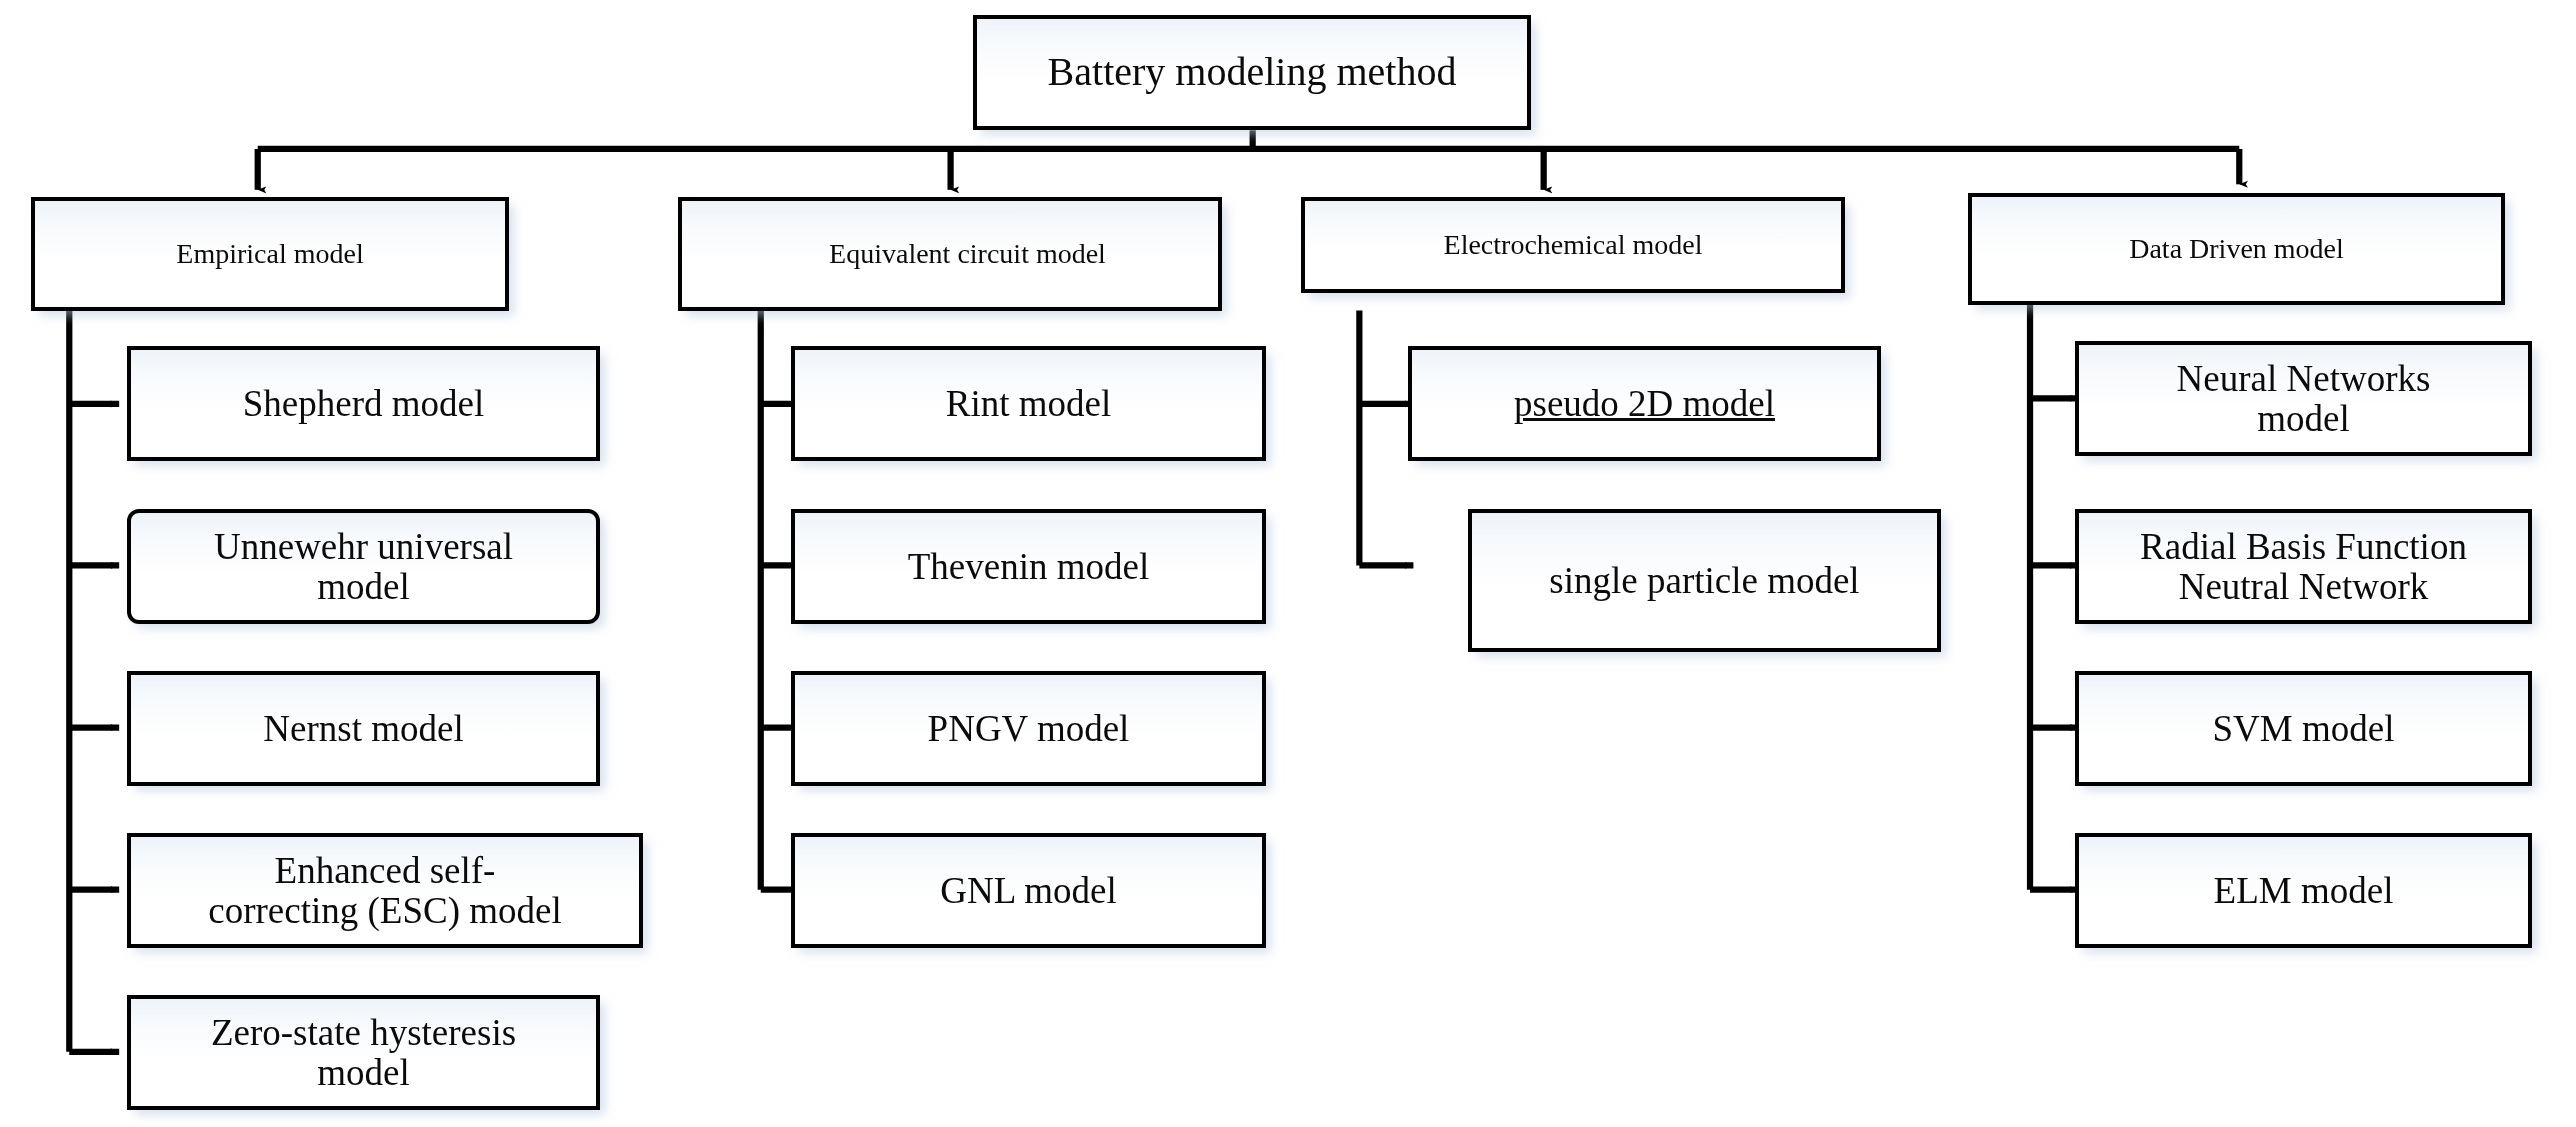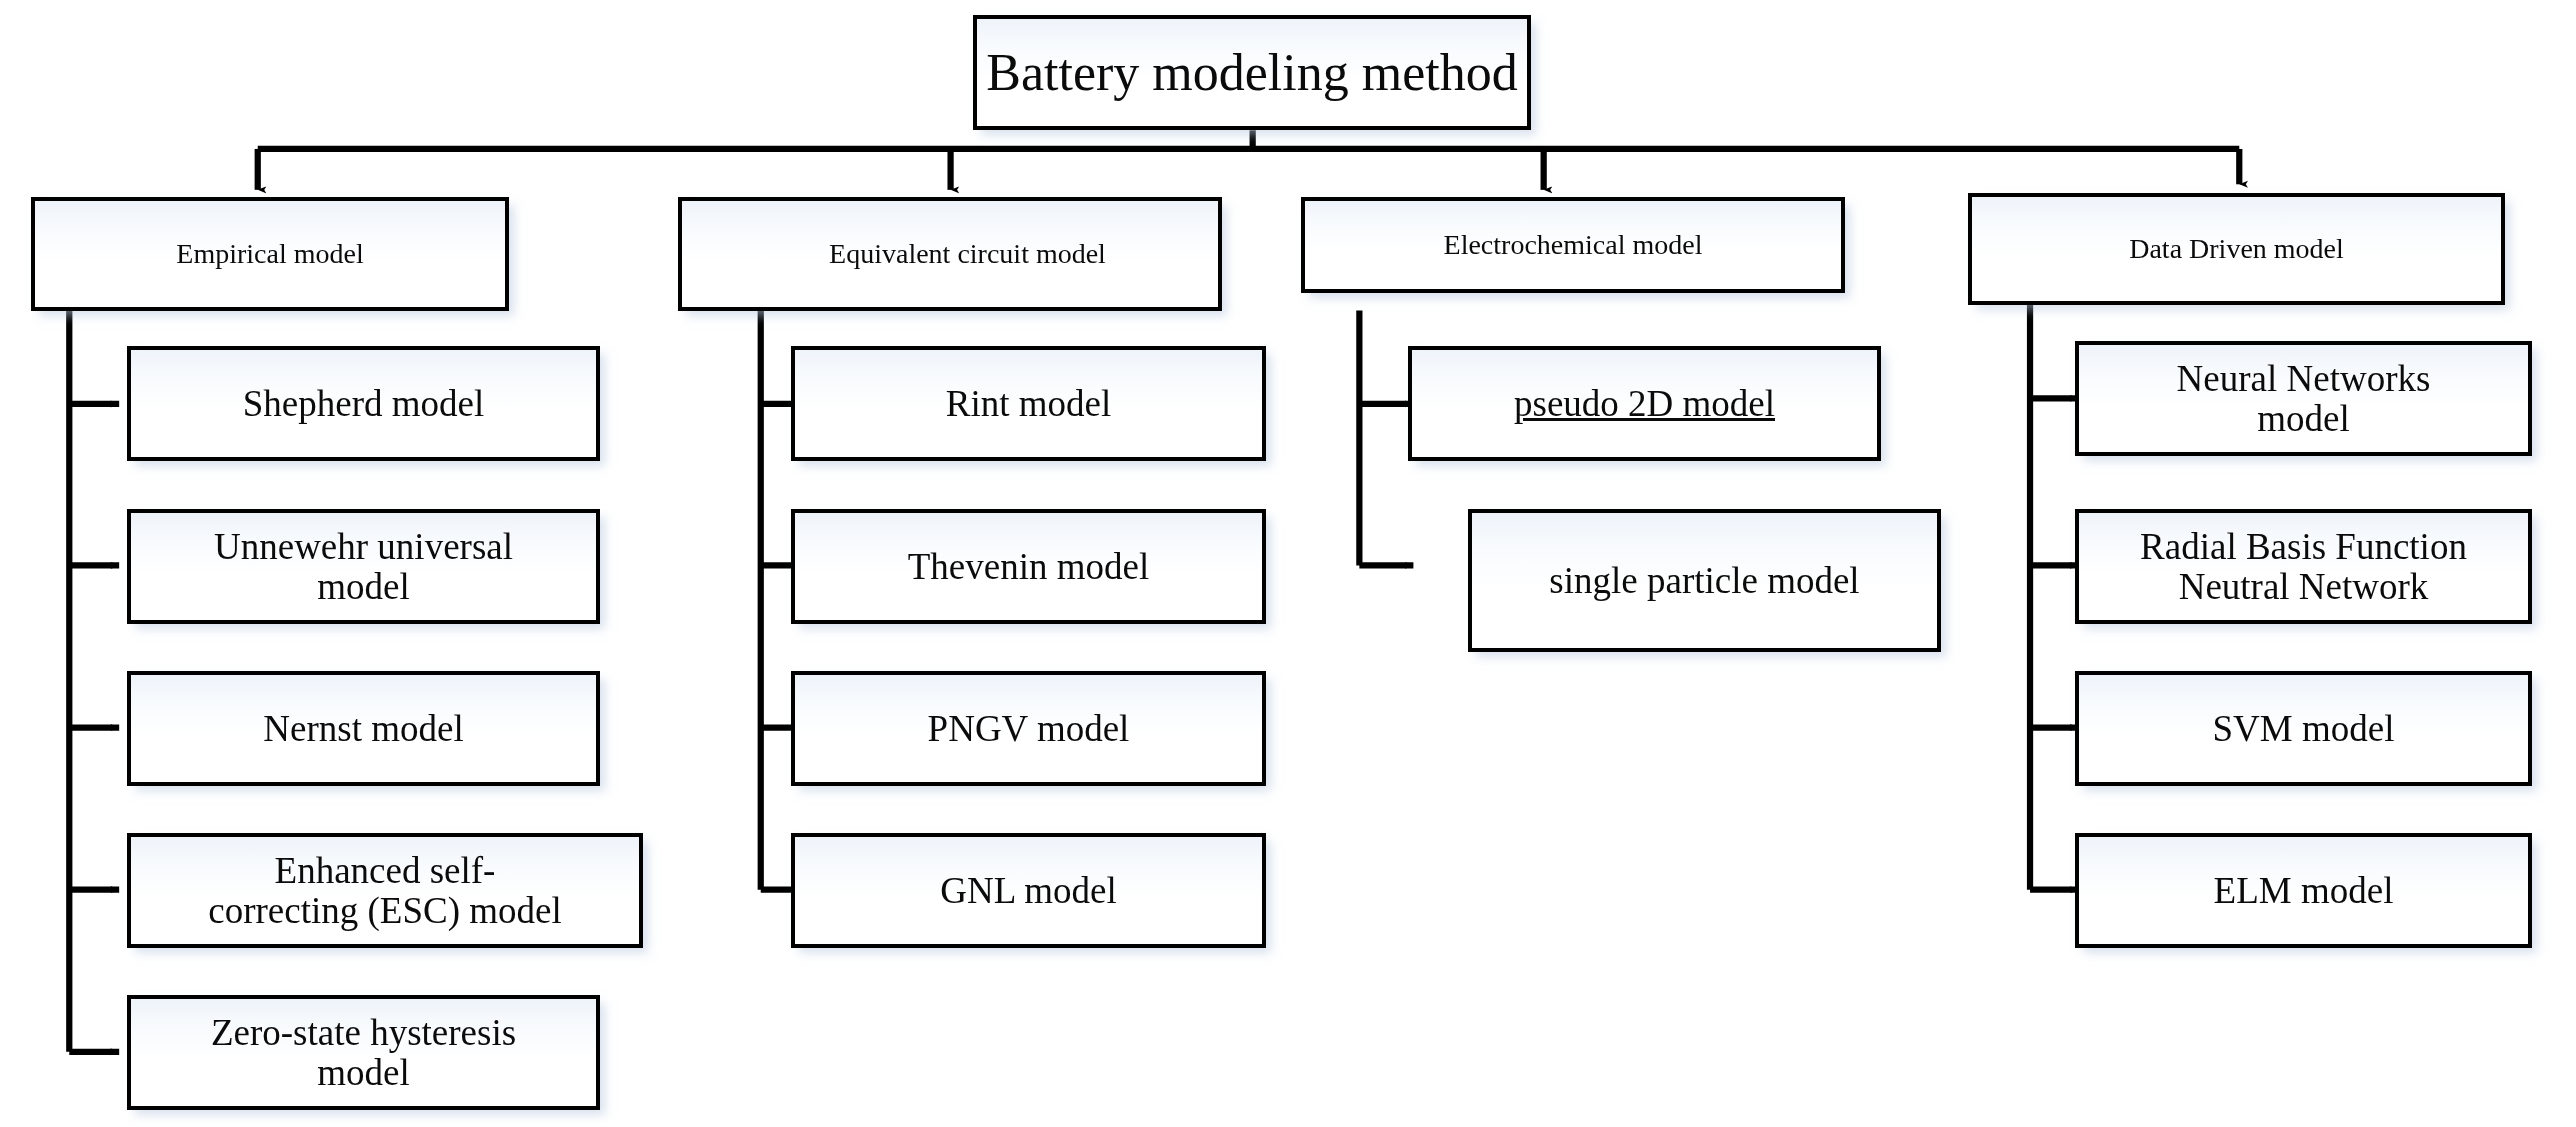--- a/index.html
+++ b/index.html
@@ -35,21 +35,21 @@
     color: #0b0b0b;
     line-height: 1.06;
     z-index: 2;
   }
   .node .lbl {
     display: block;
     width: 100%;
     padding: 0 7px;
     white-space: pre-line;
   }
-  .root     { font-size: 52px; }
+  .root     { font-size: 40px; }
   .branch   { font-size: 28px; }
   .leaf     { font-size: 37px; }
 </style>
 </head>
 <body>
 
 <div id="canvas">
 
   <svg id="wires" viewBox="0 0 3718 1628" preserveAspectRatio="none" aria-hidden="true">
     <defs>
@@ -113,21 +113,21 @@
   <div class="node branch" style="left:1301px; top:197px; width:544px; height:96px;">
     <span class="lbl">Electrochemical model</span>
   </div>
   <div class="node branch" style="left:1968px; top:193px; width:537px; height:112px;">
     <span class="lbl">Data Driven model</span>
   </div>
 
   <div class="node leaf" style="left:127px; top:346px; width:473px; height:115px;">
     <span class="lbl">Shepherd model</span>
   </div>
-  <div class="node leaf" style="left:127px; top:509px; width:473px; height:115px;">
+  <div class="node leaf" style="left:127px; top:509px; width:473px; height:115px;border-radius:12px;">
     <span class="lbl">Unnewehr universal
 model</span>
   </div>
   <div class="node leaf" style="left:127px; top:671px; width:473px; height:115px;">
     <span class="lbl">Nernst model</span>
   </div>
   <div class="node leaf" style="left:127px; top:833px; width:516px; height:115px;">
     <span class="lbl">Enhanced self-
 correcting (ESC) model</span>
   </div>

